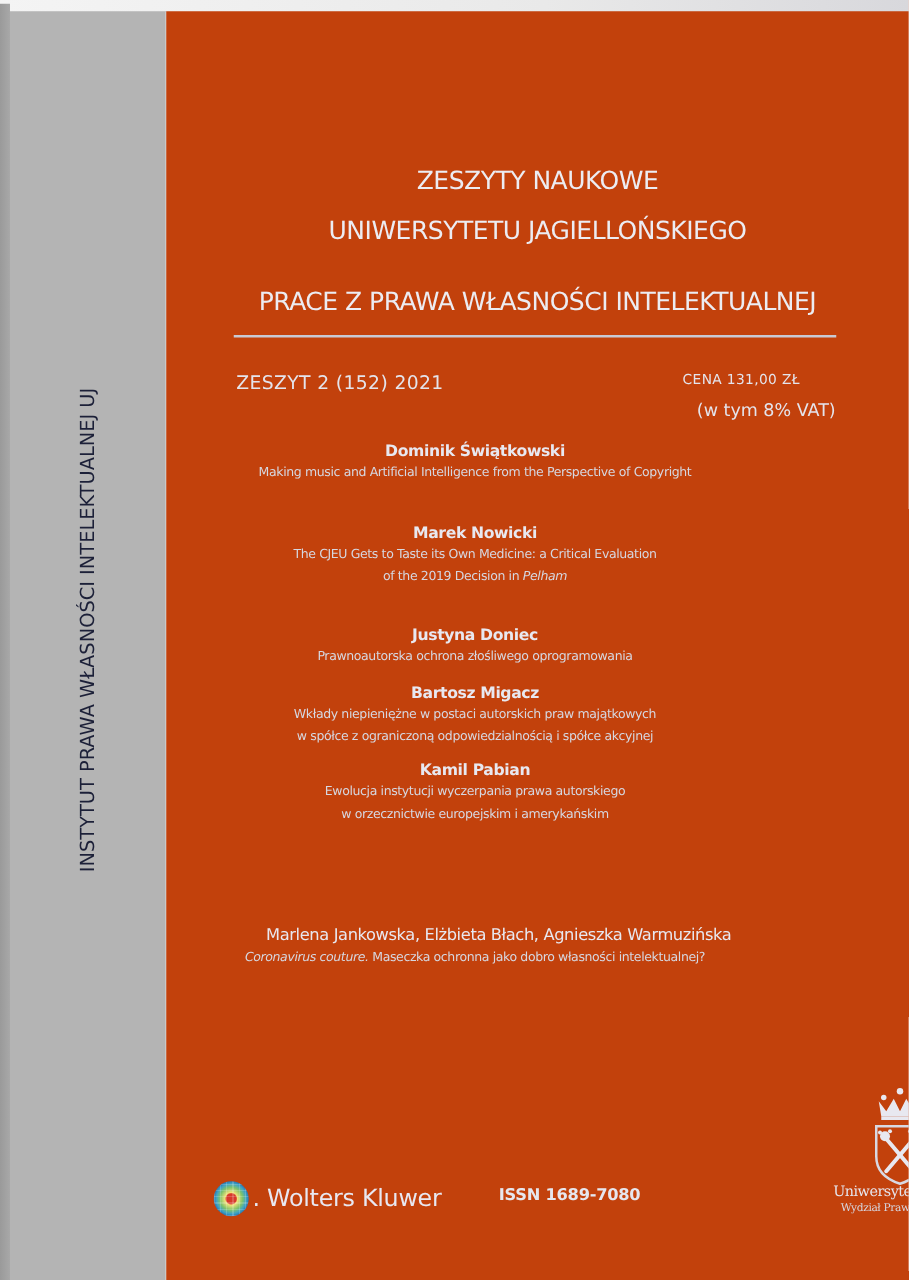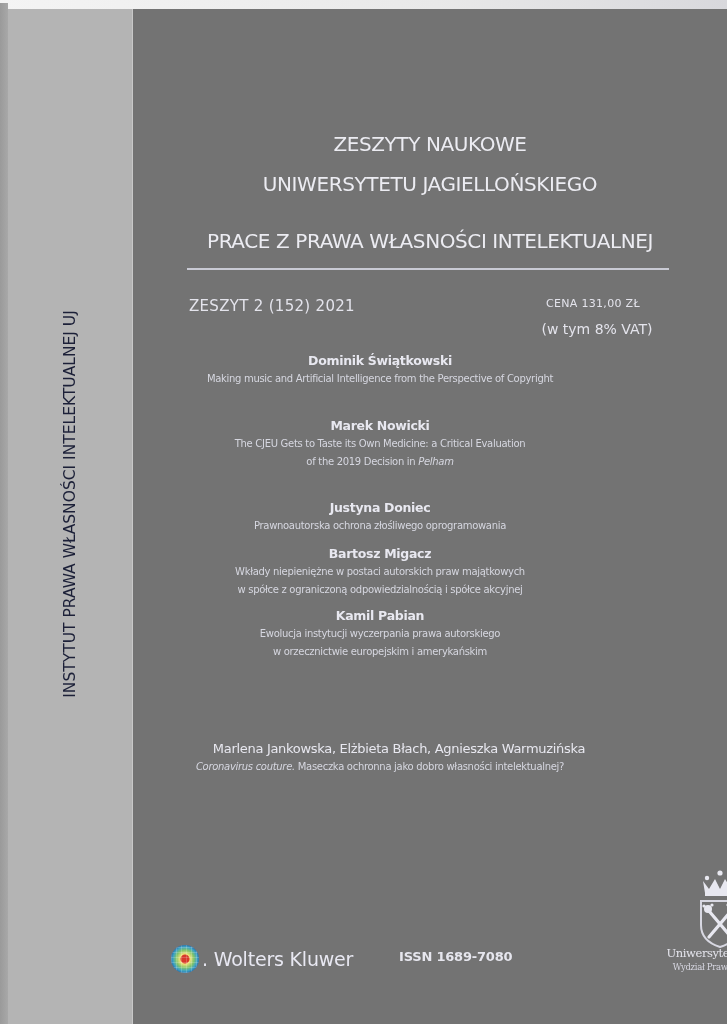--- a/index.html
+++ b/index.html
@@ -26,21 +26,21 @@
       left: 62px; top: 495px;
       transform: translate(-50%, -50%) rotate(-90deg);
       white-space: nowrap;
       font-family: "DejaVu Sans", sans-serif;
       font-size: 15.5px;
       color: #1c2038;
       letter-spacing: 0px;
     }
     .cover {
       position: absolute; left: 133px; top: 9px; width: 594px; height: 1015px;
-      background: #737373;
+      background: #c2410c;
       color: #e6e6ee;
       text-align: center;
     }
     .title-line {
       position: absolute; left: 0; width: 594px;
       font-family: "DejaVu Sans", sans-serif;
       font-size: 20px; letter-spacing: -0.4px;
       color: #ececf2;
     }
     .divider {
@@ -49,21 +49,21 @@
     }
     .issue {
       position: absolute; left: 56px; top: 288px;
       font-size: 15px; color: #e4e4ec; letter-spacing: 0.3px;
     }
     .price {
       position: absolute; left: 380px; top: 288px; width: 160px;
       text-align: center; font-size: 11px; color: #e4e4ec; letter-spacing: 0.3px;
     }
     .vat {
-      position: absolute; left: 384px; top: 312px; width: 160px;
+      position: absolute; left: 400px; top: 312px; width: 160px;
       text-align: center; font-size: 14px; color: #e4e4ec;
     }
     .article {
       position: absolute; left: 0; width: 494px; text-align: center;
       font-family: "DejaVu Sans", sans-serif;
     }
     .author {
       font-size: 12.5px; font-weight: bold; color: #e8e8f0;
       line-height: 19px; letter-spacing: -0.3px;
     }

